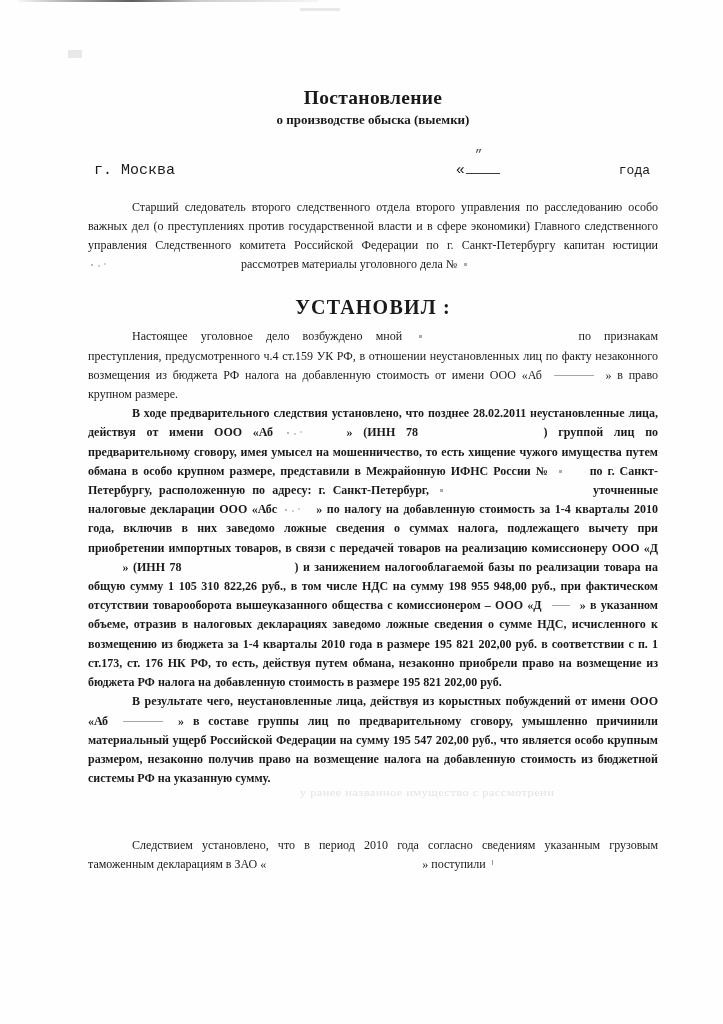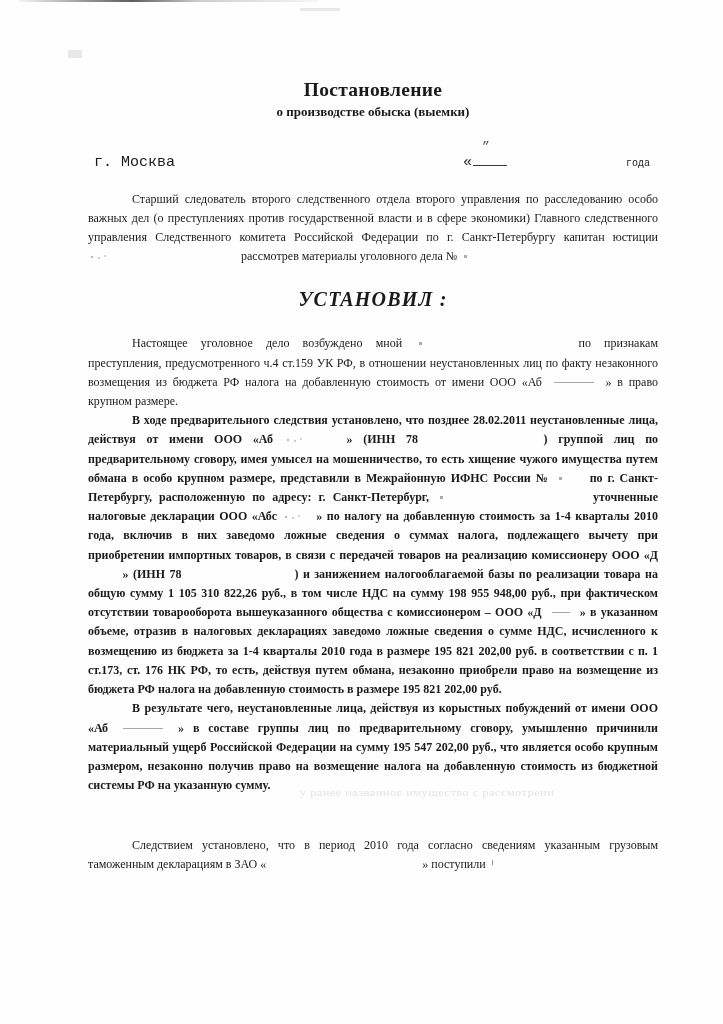--- a/index.html
+++ b/index.html
@@ -43,21 +43,21 @@
   .scan-speck {
     position: absolute;
     background: rgba(120,120,120,0.16);
     pointer-events: none;
   }
 
   
   .doc {
     position: absolute;
     left: 88px;
-    top: 4px;
+    top: 12px;
     width: 570px;   
   }
 
   .title-block {
     text-align: center;
     margin-top: 74px;
   }
   .title-main {
     font-size: 19.5px;
     font-weight: 700;
@@ -105,43 +105,42 @@
     top: -13px;
     left: 9px;
     font-size: 13px;
     color: #555;
   }
   .date-month {
     display: inline-block;
     width: 118px;
     height: 13px;
   }
-  .date-year { font-size: 10px; }
+  .date-year { font-size: 13px; }
 
   
   .para {
     font-size: 12px;
     line-height: 19.2px;
     text-align: justify;
     text-justify: inter-word;
     text-indent: 44px;
     margin: 0;
     hyphens: none;
   }
   .para.first { margin-top: 19px; }
   .para + .para { margin-top: 0; font-weight: bold; }
 
   .heading-ustanovil {
     text-align: center;
     font-size: 20px;
     font-weight: 700;
     letter-spacing: 1.2px;
     margin-top: 22px;
-    margin-bottom: 23px;
-    font-style: italic;
+    margin-bottom: 8px;
   }
 
   
   .blank {
     display: inline-block;
     vertical-align: baseline;
     height: 0.92em;
     background: transparent;
   }
   .blank.b-sm  { width: 30px; }

